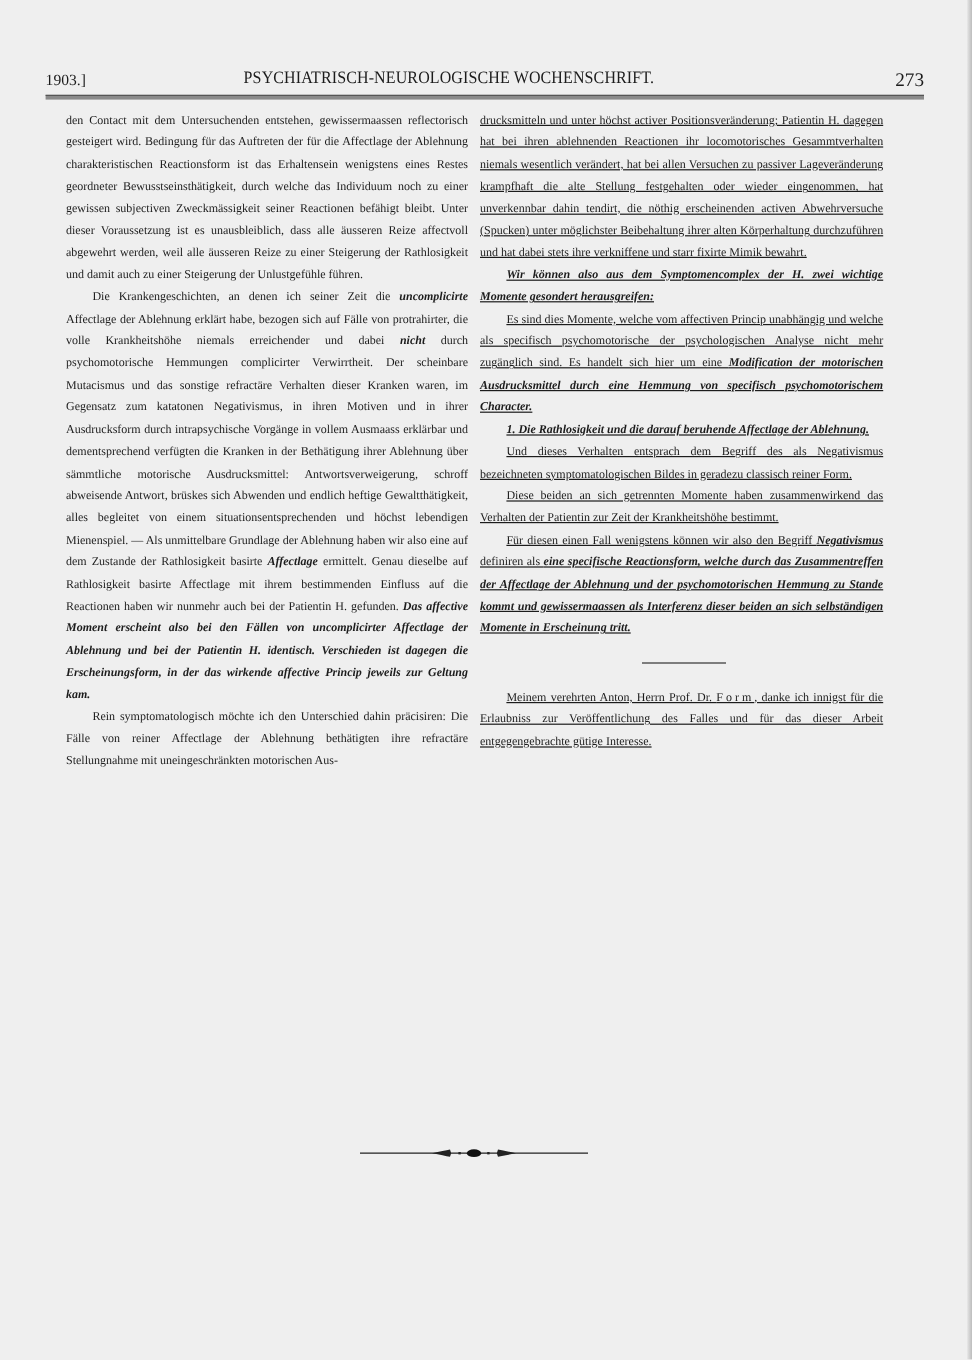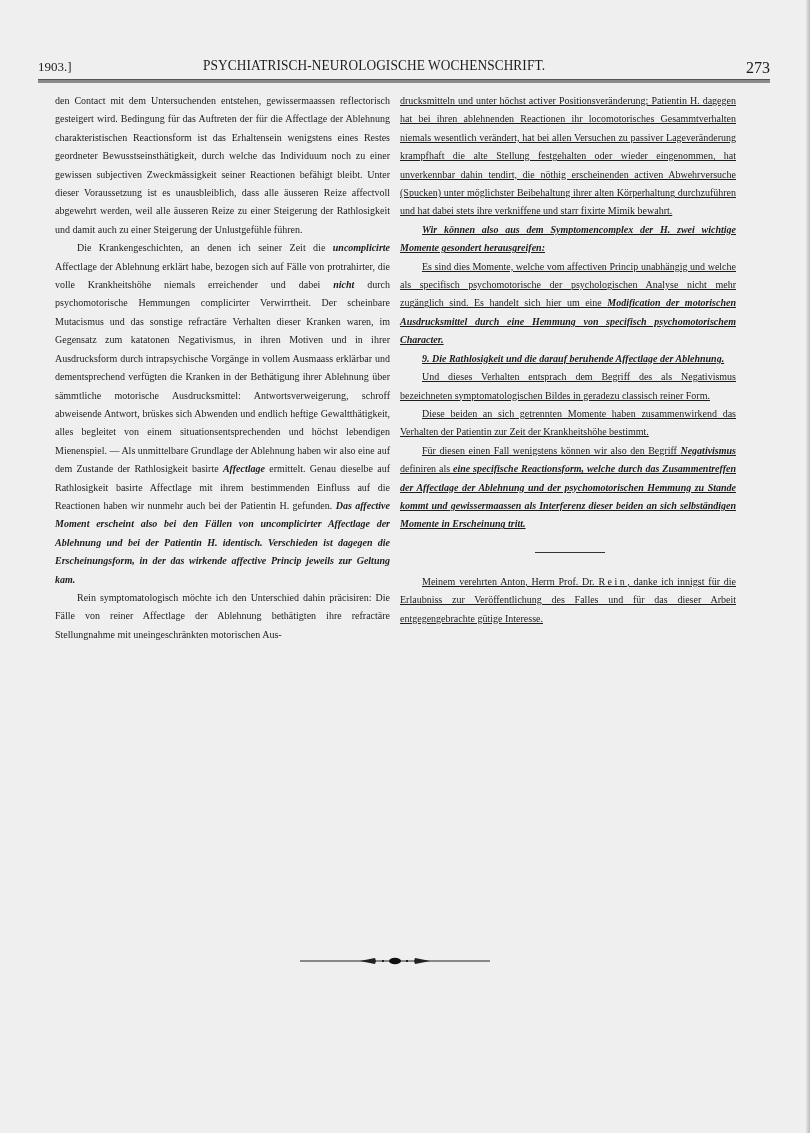--- a/index.html
+++ b/index.html
@@ -64,26 +64,26 @@
 <div class="col col-left">
   <p>den Contact mit dem Untersuchenden entstehen, gewissermaassen reflectorisch gesteigert wird. Bedingung für das Auftreten der für die Affectlage der Ablehnung charakteristischen Reactionsform ist das Erhaltensein wenigstens eines Restes geordneter Bewusstseinsthätigkeit, durch welche das Individuum noch zu einer gewissen subjectiven Zweckmässigkeit seiner Reactionen befähigt bleibt. Unter dieser Voraussetzung ist es unausbleiblich, dass alle äusseren Reize affectvoll abgewehrt werden, weil alle äusseren Reize zu einer Steigerung der Rathlosigkeit und damit auch zu einer Steigerung der Unlustgefühle führen.</p>
   <p class="ind"><span>Die Krankengeschichten, an denen ich seiner Zeit die </span><em>uncomplicirte</em><span> Affectlage der Ablehnung erklärt habe, bezogen sich auf Fälle von protrahirter, die volle Krankheitshöhe niemals erreichender und dabei </span><em>nicht</em><span> durch psychomotorische Hemmungen complicirter Verwirrtheit. Der scheinbare Mutacismus und das sonstige refractäre Verhalten dieser Kranken waren, im Gegensatz zum katatonen Negativismus, in ihren Motiven und in ihrer Ausdrucksform durch intrapsychische Vorgänge in vollem Ausmaass erklärbar und dementsprechend verfügten die Kranken in der Bethätigung ihrer Ablehnung über sämmtliche motorische Ausdrucksmittel: Antwortsverweigerung, schroff abweisende Antwort, brüskes sich Abwenden und endlich heftige Gewaltthätigkeit, alles begleitet von einem situationsentsprechenden und höchst lebendigen Mienenspiel. — Als unmittelbare Grundlage der Ablehnung haben wir also eine auf dem Zustande der Rathlosigkeit basirte </span><em>Affectlage</em><span> ermittelt. Genau dieselbe auf Rathlosigkeit basirte Affectlage mit ihrem bestimmenden Einfluss auf die Reactionen haben wir nunmehr auch bei der Patientin H. gefunden. </span><em>Das affective Moment erscheint also bei den Fällen von uncomplicirter Affectlage der Ablehnung und bei der Patientin H. identisch. Verschieden ist dagegen die Erscheinungsform, in der das wirkende affective Princip jeweils zur Geltung kam.</em></p>
   <p class="ind">Rein symptomatologisch möchte ich den Unterschied dahin präcisiren: Die Fälle von reiner Affectlage der Ablehnung bethätigten ihre refractäre Stellungnahme mit uneingeschränkten motorischen Aus-</p>
 </div>
 
 <div class="col col-right">
   <p>drucksmitteln und unter höchst activer Positionsveränderung; Patientin H. dagegen hat bei ihren ablehnenden Reactionen ihr locomotorisches Gesammtverhalten niemals wesentlich verändert, hat bei allen Versuchen zu passiver Lageveränderung krampfhaft die alte Stellung festgehalten oder wieder eingenommen, hat unverkennbar dahin tendirt, die nöthig erscheinenden activen Abwehrversuche (Spucken) unter möglichster Beibehaltung ihrer alten Körperhaltung durchzuführen und hat dabei stets ihre verkniffene und starr fixirte Mimik bewahrt.</p>
   <p class="ind"><em>Wir können also aus dem Symptomencomplex der H. zwei wichtige Momente gesondert herausgreifen:</em></p>
   <p class="ind"><span>Es sind dies Momente, welche vom affectiven Princip unabhängig und welche als specifisch psychomotorische der psychologischen Analyse nicht mehr zugänglich sind. Es handelt sich hier um eine </span><em>Modification der motorischen Ausdrucksmittel durch eine Hemmung von specifisch psychomotorischem Character.</em></p>
-  <p class="li"><em>9. Die Rathlosigkeit und die darauf beruhende Affectlage der Ablehnung.</em></p>
+  <p class="li"><em>1. Die Rathlosigkeit und die darauf beruhende Affectlage der Ablehnung.</em></p>
   <p class="ind">Und dieses Verhalten entsprach dem Begriff des als Negativismus bezeichneten symptomatologischen Bildes in geradezu classisch reiner Form.</p>
   <p class="ind">Diese beiden an sich getrennten Momente haben zusammenwirkend das Verhalten der Patientin zur Zeit der Krankheitshöhe bestimmt.</p>
   <p class="ind"><span>Für diesen einen Fall wenigstens können wir also den Begriff </span><em>Negativismus</em><span> definiren als </span><em>eine specifische Reactionsform, welche durch das Zusammentreffen der Affectlage der Ablehnung und der psychomotorischen Hemmung zu Stande kommt und gewissermaassen als Interferenz dieser beiden an sich selbständigen Momente in Erscheinung tritt.</em></p>
   <span class="sep"></span>
-  <p class="ind"><span>Meinem verehrten Anton, Herrn Prof. Dr. </span><span class="spaced">Rein</span><span>, danke ich innigst für die Erlaubniss zur Veröffentlichung des Falles und für das dieser Arbeit entgegengebrachte gütige Interesse.</span></p>
+  <p class="ind"><span>Meinem verehrten Anton, Herrn Prof. Dr. </span><span class="spaced">Form</span><span>, danke ich innigst für die Erlaubniss zur Veröffentlichung des Falles und für das dieser Arbeit entgegengebrachte gütige Interesse.</span></p>
 </div>
 
 <svg class="ornament" viewBox="0 0 190 10">
   <line x1="0" y1="5" x2="190" y2="5" stroke="#222" stroke-width="1"></line>
   <path d="M60 5 Q70 3 75 2 L76 5 L75 8 Q70 7 60 5 Z" fill="#222"></path>
   <ellipse cx="95" cy="5" rx="6" ry="3.2" fill="#111"></ellipse>
   <path d="M130 5 Q120 3 115 2 L114 5 L115 8 Q120 7 130 5 Z" fill="#222"></path>
   <rect x="82" y="4" width="2" height="2" fill="#222"></rect>
   <rect x="106" y="4" width="2" height="2" fill="#222"></rect>
 </svg>

